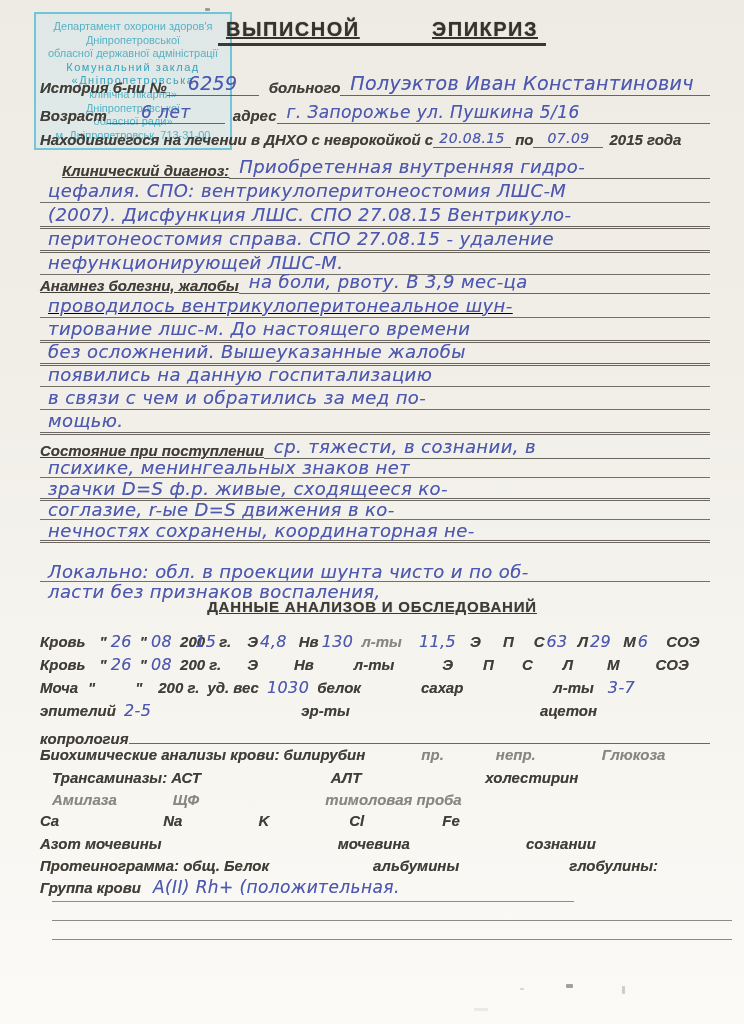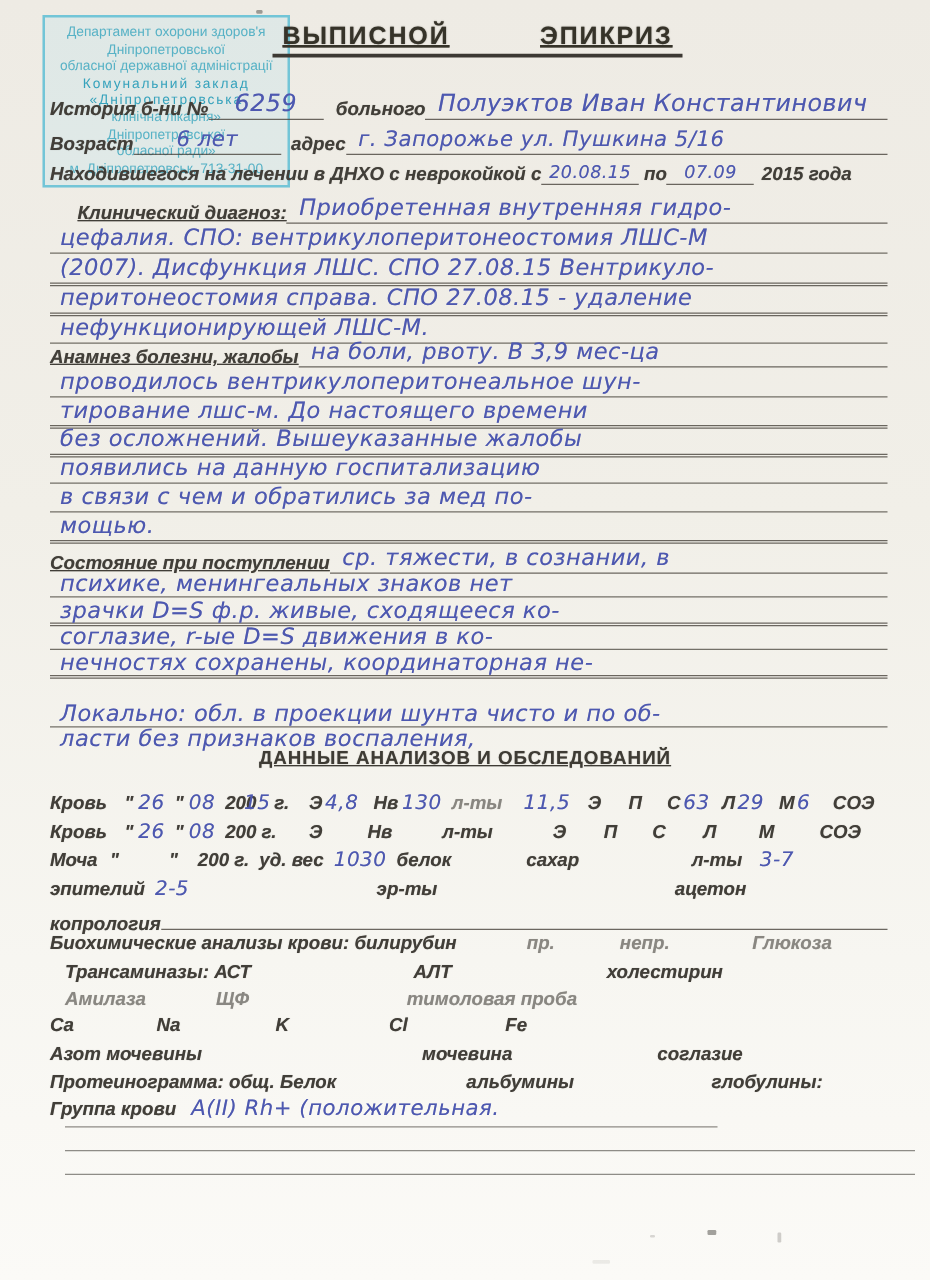--- a/index.html
+++ b/index.html
@@ -139,21 +139,21 @@
   </div>
   <div class="hwline abs z1" style="top:180px;"><span class="hw">цефалия. СПО: вентрикулоперитонеостомия ЛШС-М</span></div>
   <div class="hwline abs z1 dbl" style="top:204px;"><span class="hw">(2007). Дисфункция ЛШС. СПО 27.08.15 Вентрикуло-</span></div>
   <div class="hwline abs z1 dbl" style="top:228px;"><span class="hw">перитонеостомия справа. СПО 27.08.15 - удаление</span></div>
   <div class="hwline abs z1" style="top:252px;"><span class="hw">нефункционирующей ЛШС-М.</span></div>
 
   <div class="row abs z1" style="top:271px;left:40px;right:34px;">
     <span class="p lbl-u">Анамнез болезни, жалобы</span>
     <span class="fill hw hw-lg">на боли, рвоту. В 3,9 мес-ца</span>
   </div>
-  <div class="hwline abs z1" style="top:295px;"><span class="hw">проводилось вентрикулоперитонеальное шун-</span></div>
+  <div class="hwline abs z1" style="top:295px;text-decoration:underline;"><span class="hw">проводилось вентрикулоперитонеальное шун-</span></div>
   <div class="hwline abs z1 dbl" style="top:318px;"><span class="hw">тирование лшс-м. До настоящего времени</span></div>
   <div class="hwline abs z1 dbl" style="top:341px;"><span class="hw">без осложнений. Вышеуказанные жалобы</span></div>
   <div class="hwline abs z1" style="top:364px;"><span class="hw">появились на данную госпитализацию</span></div>
   <div class="hwline abs z1" style="top:387px;"><span class="hw">в связи с чем и обратились за мед по-</span></div>
   <div class="hwline abs z1 dbl" style="top:410px;"><span class="hw">мощью.</span></div>
 
   <div class="row abs z1" style="top:436px;left:40px;right:34px;">
     <span class="p lbl-u">Состояние при поступлении</span>
     <span class="fill hw hw-lg">ср. тяжести, в сознании, в</span>
   </div>
@@ -249,29 +249,29 @@
     <span class="p" style="margin-left:130px;">АЛТ</span>
     <span class="p" style="margin-left:124px;">холестирин</span>
   </div>
   <div class="arow abs z1" style="top:791px;left:52px;">
     <span class="p faded">Амилаза</span>
     <span class="p faded" style="margin-left:56px;">ЩФ</span>
     <span class="p faded" style="margin-left:126px;">тимоловая проба</span>
   </div>
   <div class="arow abs z1" style="top:812px;">
     <span class="p">Ca</span>
-    <span class="p" style="margin-left:66px;">Na</span>
+    <span class="p" style="margin-left:104px;">Na</span>
     <span class="p" style="margin-left:76px;">K</span>
     <span class="p" style="margin-left:80px;">Cl</span>
     <span class="p" style="margin-left:78px;">Fe</span>
   </div>
   <div class="arow abs z1" style="top:835px;">
     <span class="p">Азот мочевины</span>
     <span class="p" style="margin-left:176px;">мочевина</span>
-    <span class="p" style="margin-left:116px;">соглазие</span>
+    <span class="p" style="margin-left:116px;">сознании</span>
   </div>
   <div class="arow abs z1" style="top:857px;">
     <span class="p">Протеинограмма: общ. Белок</span>
     <span class="p" style="margin-left:104px;">альбумины</span>
     <span class="p" style="margin-left:110px;">глобулины:</span>
   </div>
 
   <div class="arow abs z1" style="top:877px;">
     <span class="p">Группа крови</span>
     <span class="hw" style="margin-left:12px;font-size:17px;">А(II)  Rh+ (положительная.</span>

